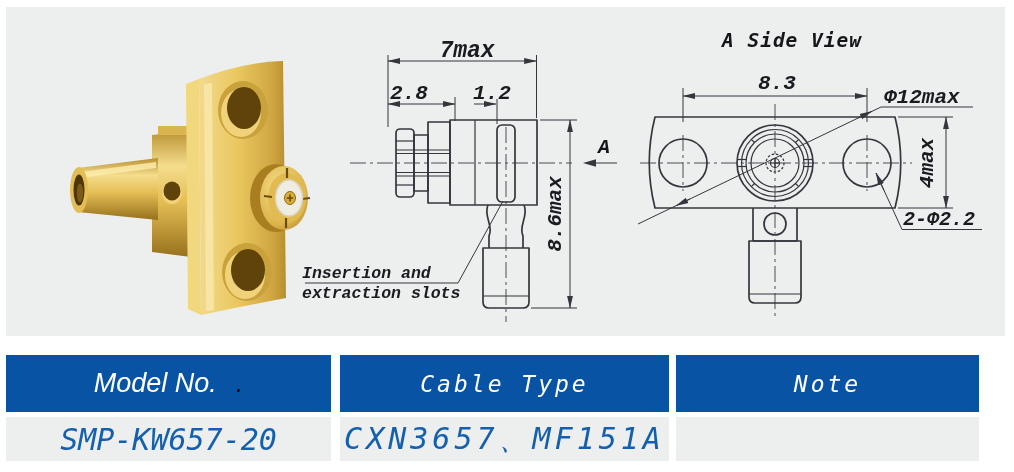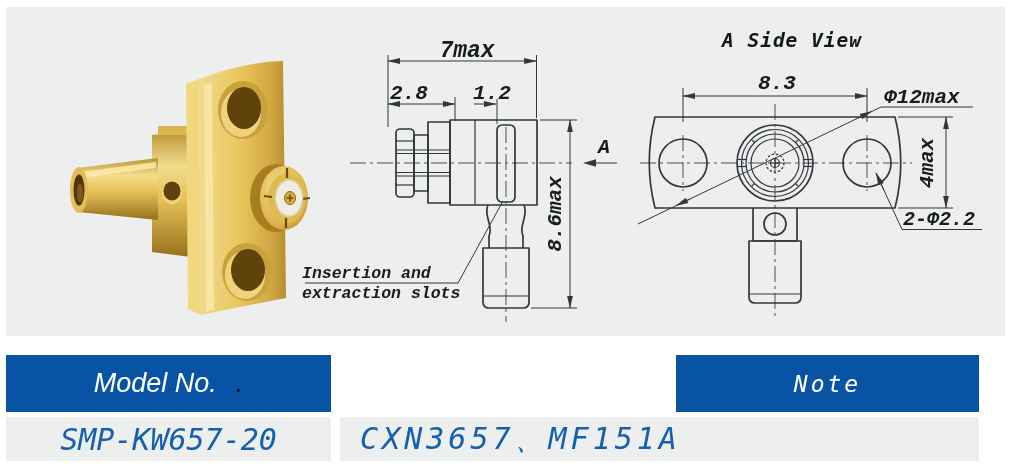--- a/index.html
+++ b/index.html
@@ -24,21 +24,21 @@
   
   .tcell{position:absolute;display:flex;align-items:center;justify-content:center;}
   .thead{top:355px;height:57px;background:var(--header-blue);color:#ffffff;gap:19px;}
   .trow{top:417px;height:44px;background:var(--panel-gray);color:var(--row-text-blue);}
   .c1{left:6px;width:325px;}
   .c2{left:340px;width:329px;}
   .c3{left:676px;width:303px;}
   .h-model{font-family:"Liberation Sans",sans-serif;font-size:27px;}
   .h-mono{font-family:"DejaVu Sans Mono",monospace;font-size:23px;letter-spacing:3px;}
   .d-mono{font-family:"DejaVu Sans Mono",monospace;font-size:30px;font-weight:500;}
-  .d-cable{letter-spacing:4px;padding-left:16px;}
+  .d-cable{letter-spacing:4px;}
   .dark-dot{color:#101010;font-family:"Liberation Sans",sans-serif;font-size:27px;}
 </style>
 </head>
 <body>
 
 <div id="stage">
 
   <svg id="draw-svg" width="1014" height="350" viewBox="0 0 1014 350">
     <defs>
       <marker id="ar" viewBox="0 0 12 8" refX="11.5" refY="4" markerWidth="13" markerHeight="8.6" orient="auto-start-reverse">
@@ -221,20 +221,23 @@
       <line class="dimln" x1="902" y1="229.5" x2="876" y2="173"></line>
       <line class="dimln" x1="884" y1="190.4" x2="876" y2="173" marker-end="url(#ar)"></line>
       <text class="dim" x="903" y="225" style="font-size:20px">2-Φ2.2</text>
     </g>
   </svg>
 
   <div class="tcell thead c1 h-model">
     <span>Model No.</span>
       <span class="dark-dot">.</span>
   </div>
+  <div class="tcell thead c2 h-mono">
+    <span>Cable Type</span>
+  </div>
   <div class="tcell thead c3 h-mono">
     <span>Note</span>
   </div>
 
   <div class="tcell trow c1 d-mono">
     <span>SMP-KW657-20</span>
   </div>
   <div class="tcell trow c2 d-mono d-cable">
     <span>CXN3657、MF151A</span>
   </div>

